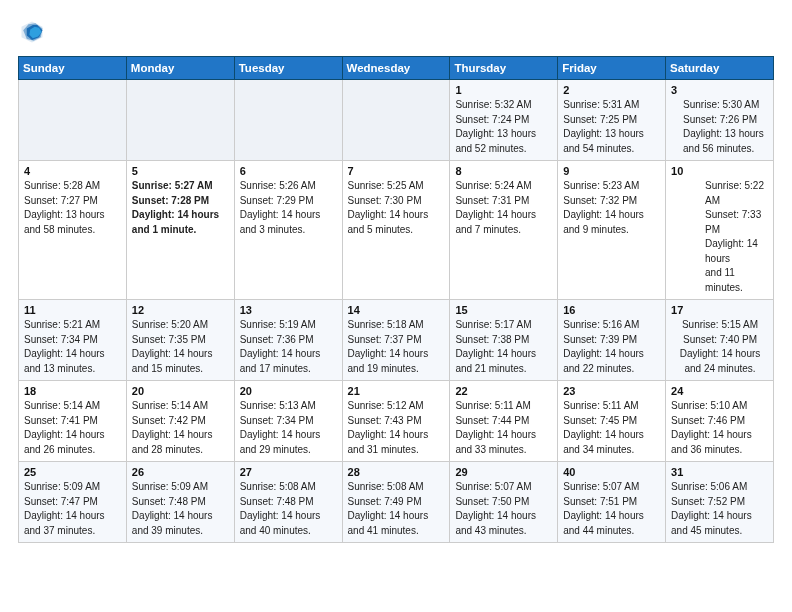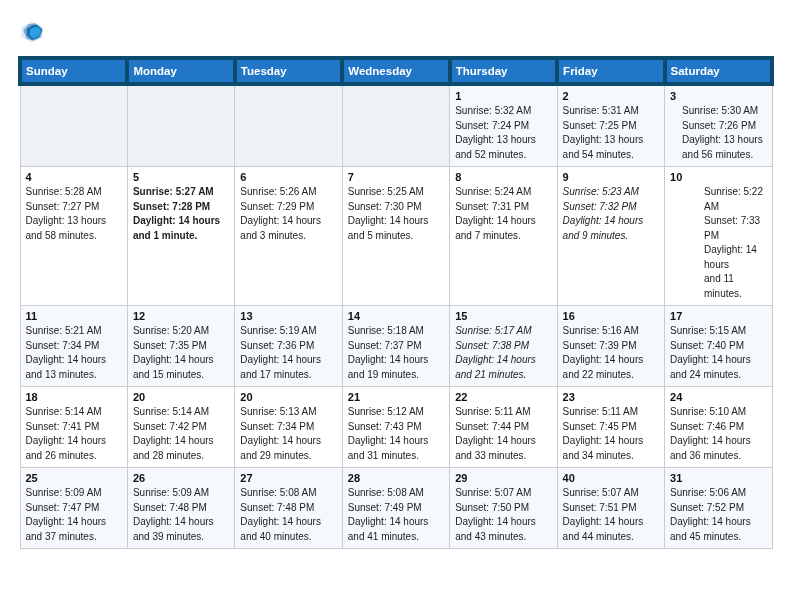--- a/index.html
+++ b/index.html
@@ -53,21 +53,21 @@
       border-collapse: collapse;
       table-layout: fixed;
     }
     thead th {
       background: #2176c7;
       color: #fff;
       font-size: 11.5px;
       font-weight: bold;
       padding: 5px 4px;
       text-align: left;
-      border: 4px solid #0c4a6e;
+      border: 1px solid #0c4a6e;
     }
     tbody td {
       border: 1px solid #ccc;
       vertical-align: top;
       padding: 4px 4px 4px 5px;
       font-size: 9.2px;
       color: #222;
       height: 78px;
       background: #fff;
     }
@@ -187,21 +187,21 @@
           </td>
           <td>
             <span class="day-num">8</span>
             <div class="day-info" style="white-space: pre-line;">Sunrise: 5:24 AM
 Sunset: 7:31 PM
 Daylight: 14 hours
 and 7 minutes.</div>
           </td>
           <td>
             <span class="day-num">9</span>
-            <div class="day-info" style="white-space: pre-line; font-style: italic;">Sunrise: 5:23 AM
+            <div class="day-info" style="white-space: pre-line;">Sunrise: 5:23 AM
 Sunset: 7:32 PM
 Daylight: 14 hours
 and 9 minutes.</div>
           </td>
           <td>
             <span class="day-num">10</span>
             <div class="day-info" style="white-space: pre-line; margin-left: 34px;">Sunrise: 5:22 AM
 Sunset: 7:33 PM
 Daylight: 14 hours
 and 11 minutes.</div>
@@ -231,35 +231,35 @@
           </td>
           <td>
             <span class="day-num">14</span>
             <div class="day-info" style="white-space: pre-line;">Sunrise: 5:18 AM
 Sunset: 7:37 PM
 Daylight: 14 hours
 and 19 minutes.</div>
           </td>
           <td>
             <span class="day-num">15</span>
-            <div class="day-info" style="white-space: pre-line; font-style: italic;">Sunrise: 5:17 AM
+            <div class="day-info" style="white-space: pre-line;">Sunrise: 5:17 AM
 Sunset: 7:38 PM
 Daylight: 14 hours
 and 21 minutes.</div>
           </td>
           <td>
             <span class="day-num">16</span>
             <div class="day-info" style="white-space: pre-line;">Sunrise: 5:16 AM
 Sunset: 7:39 PM
 Daylight: 14 hours
 and 22 minutes.</div>
           </td>
           <td>
             <span class="day-num">17</span>
-            <div class="day-info" style="white-space: pre-line;">Sunrise: 5:15 AM
+            <div class="day-info" style="white-space: pre-line; text-align: center;">Sunrise: 5:15 AM
 Sunset: 7:40 PM
 Daylight: 14 hours
 and 24 minutes.</div>
           </td>
         </tr>
         <tr>
           <td>
             <span class="day-num">18</span>
             <div class="day-info" style="white-space: pre-line;">Sunrise: 5:14 AM
 Sunset: 7:41 PM

